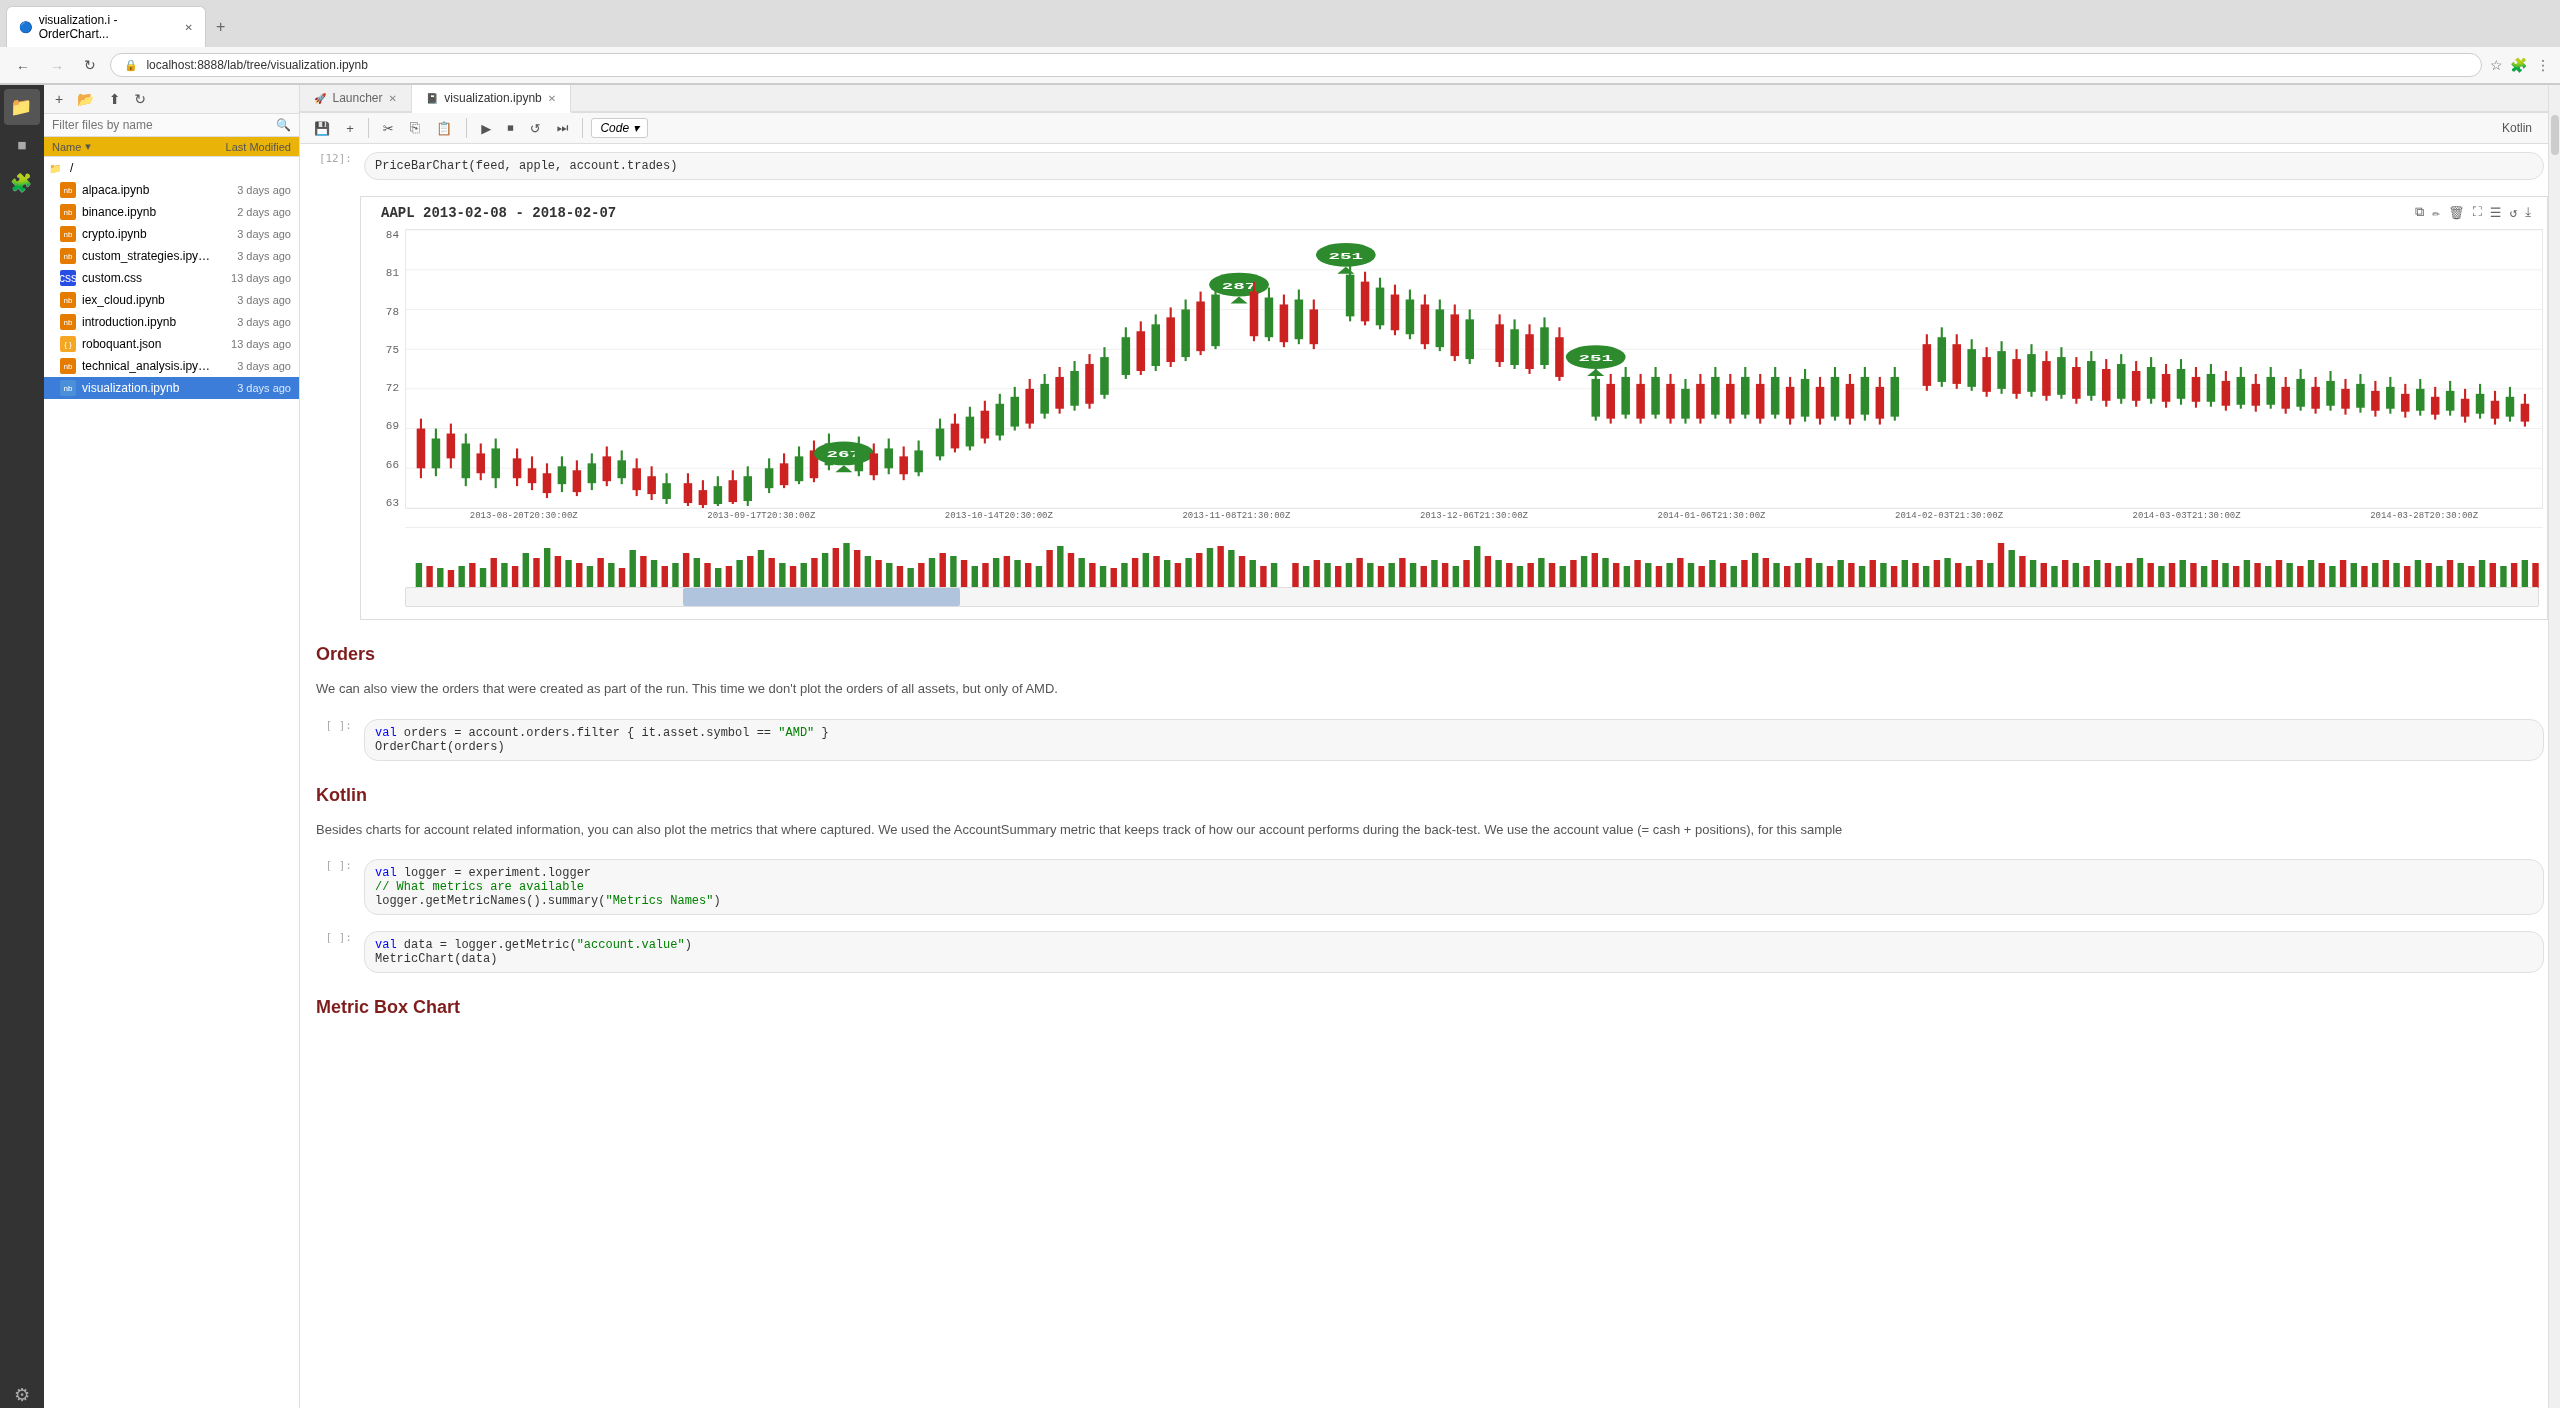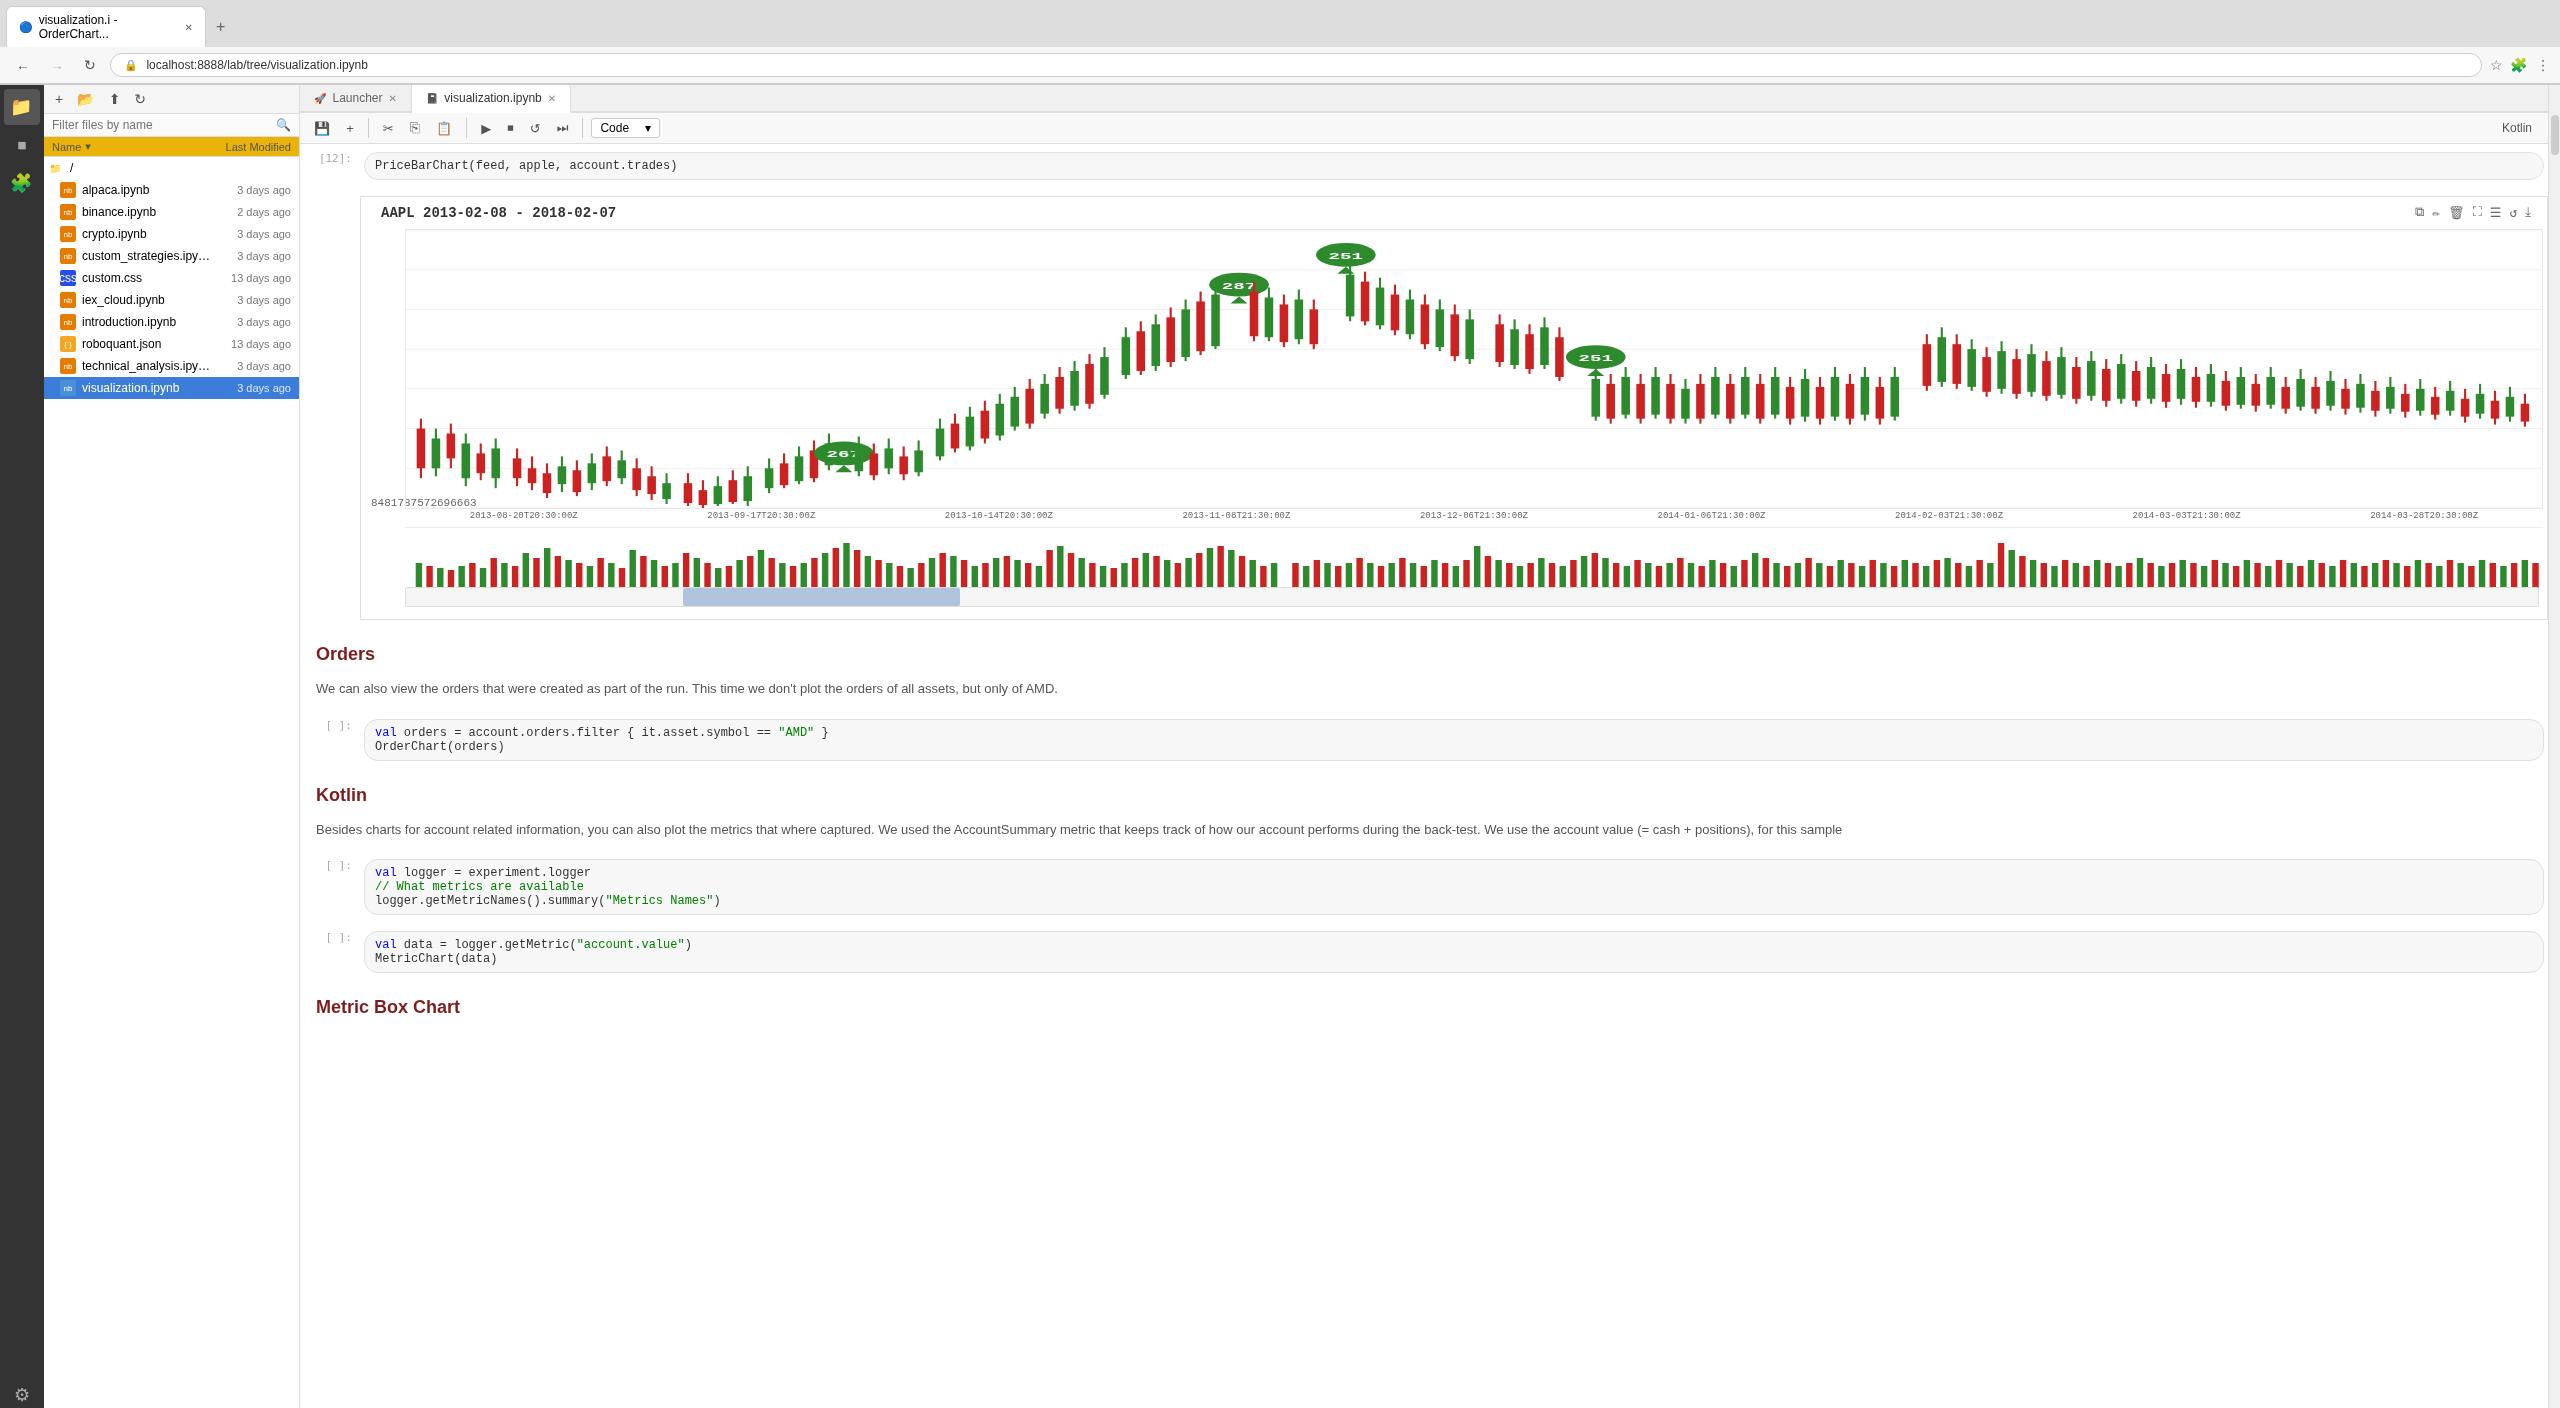--- a/index.html
+++ b/index.html
@@ -53,36 +53,36 @@
     .jupyter-tab-bar { display: flex; align-items: center; background: #f0f0f0; border-bottom: 2px solid #ddd; }
     .jupyter-tab { display: flex; align-items: center; padding: 6px 14px; font-size: 12px; gap: 6px; cursor: pointer; border-right: 1px solid #ddd; color: #666; background: #f0f0f0; }
     .jupyter-tab.active { background: #fff; color: #333; border-bottom: 2px solid #fff; margin-bottom: -2px; }
     .jupyter-tab .tab-icon { font-size: 10px; }
     .jupyter-tab-close { font-size: 10px; color: #888; }
 
     
     .jupyter-toolbar { display: flex; align-items: center; background: #f8f8f8; border-bottom: 1px solid #ddd; padding: 4px 8px; gap: 4px; }
     .jt-btn { background: none; border: none; cursor: pointer; padding: 3px 6px; color: #555; font-size: 13px; border-radius: 3px; }
     .jt-separator { width: 1px; height: 20px; background: #ccc; margin: 0 4px; }
-    .jt-dropdown { display: flex; align-items: center; border: 1px solid #ccc; border-radius: 3px; padding: 2px 8px; font-size: 12px; background: #fff; gap: 16px; cursor: pointer; }
+    .jt-dropdown { display: flex; align-items: center; border: 1px solid #ccc; border-radius: 3px; padding: 2px 8px; font-size: 12px; background: #fff; gap: 4px; cursor: pointer; font-style: italic; }
     .kernel-info { margin-left: auto; font-size: 12px; color: #555; padding-right: 8px; }
 
     
     .notebook-content { flex: 1; overflow-y: auto; background: #fff; padding: 0; }
     .cell { padding: 4px 0; }
     .cell-input { display: flex; align-items: flex-start; }
     .cell-prompt { width: 60px; text-align: right; padding: 4px 8px; font-size: 11px; color: #aaa; font-family: monospace; flex-shrink: 0; }
     .cell-content { flex: 1; padding: 4px; }
     .code-cell { font-family: 'Courier New', monospace; font-size: 12px; background: #f7f7f7; border: 1px solid #e0e0e0; border-radius: 14px; padding: 6px 10px; color: #333; }
 
     
     .chart-container { border: 1px solid #ddd; margin: 8px 0 8px 60px; padding: 4px; background: #fff; position: relative; font-family: Liberation Mono, monospace; }
     .chart-title { font-size: 14px; font-weight: bold; color: #333; padding: 4px 16px 8px; }
     .chart-inner { position: relative; height: 280px; display: flex; align-items: stretch; }
-    .chart-yaxis { width: 40px; display: flex; flex-direction: row; justify-content: space-between; align-items: flex-end; padding: 0 6px; font-size: 11px; color: #666; }
+    .chart-yaxis { width: 40px; display: flex; flex-direction: column; justify-content: space-between; align-items: flex-end; padding: 0 6px; font-size: 11px; color: #666; }
     .chart-plot { flex: 1; position: relative; overflow: hidden; border: 1px solid #e8e8e8; }
     .chart-xaxis { margin-left: 40px; display: flex; justify-content: space-around; font-size: 9px; color: #666; padding: 2px 0; }
 
     .scrollbar-container { margin-left: 60px; height: 20px; background: #f5f5f5; border: 1px solid #ddd; border-radius: 2px; position: relative; margin-bottom: 8px; }
     .scrollbar-thumb { position: absolute; height: 100%; background: #b0c4de; border-radius: 2px; width: 13%; left: 13%; }
 
     
     .section-heading { font-size: 18px; font-weight: bold; color: #7f1d1d; padding: 12px 16px 6px; }
     .section-text { font-size: 13px; color: #555; padding: 0 16px 8px; line-height: 1.5; }
 

